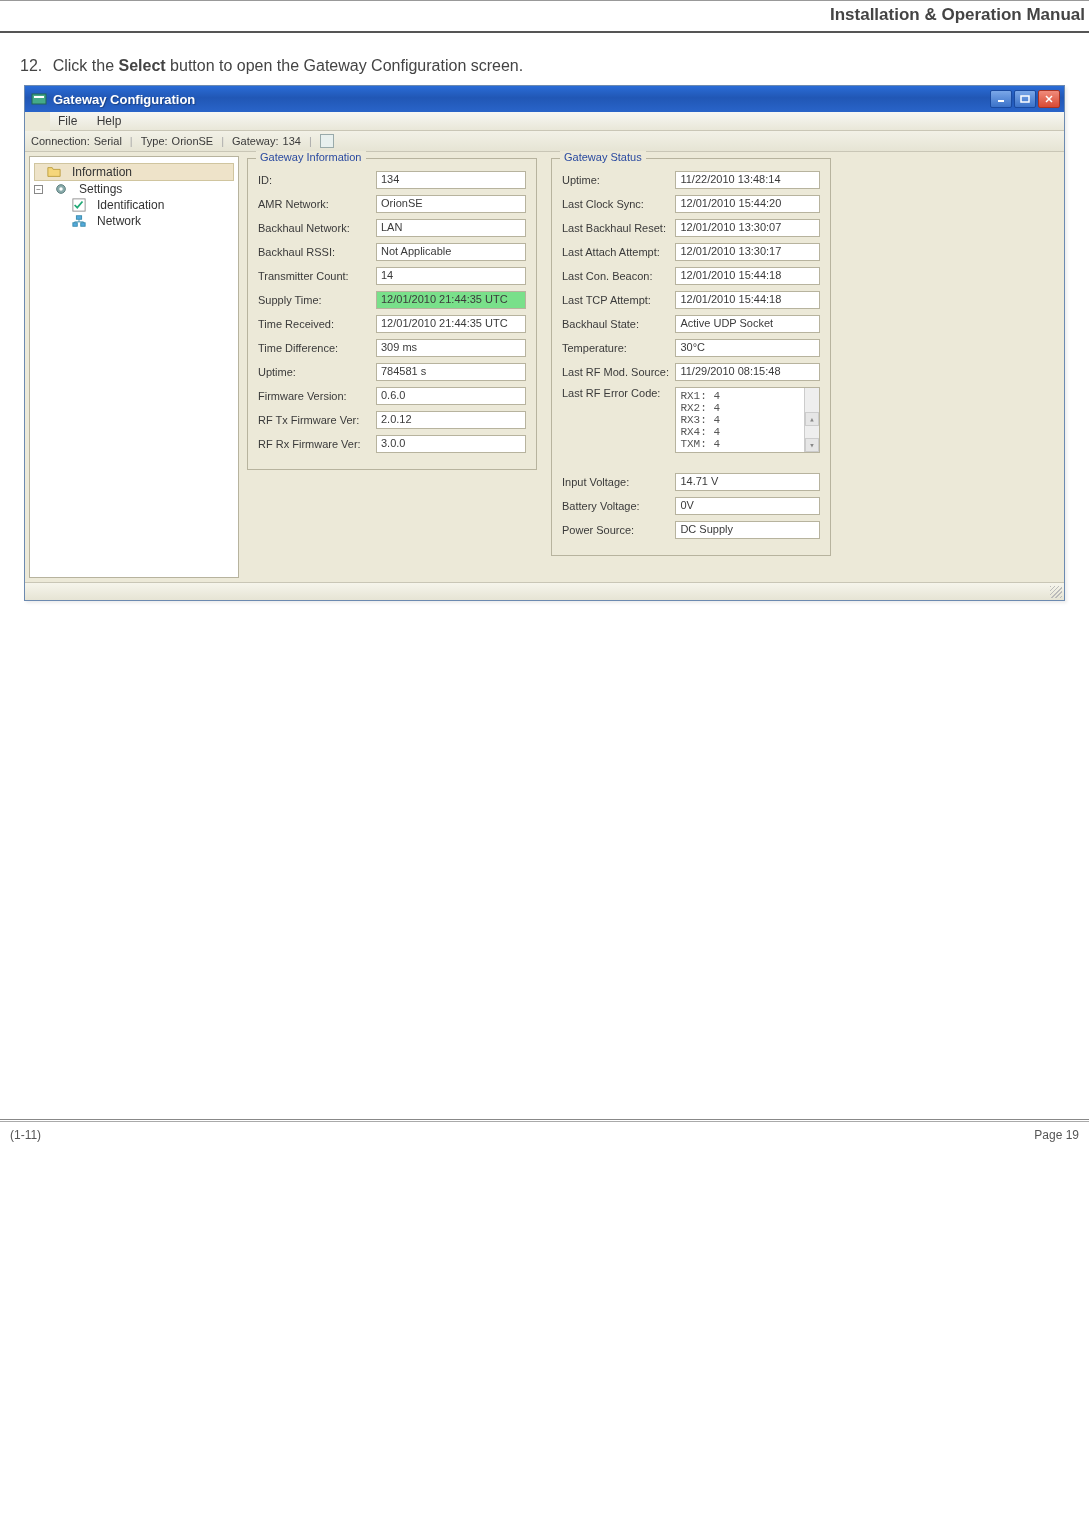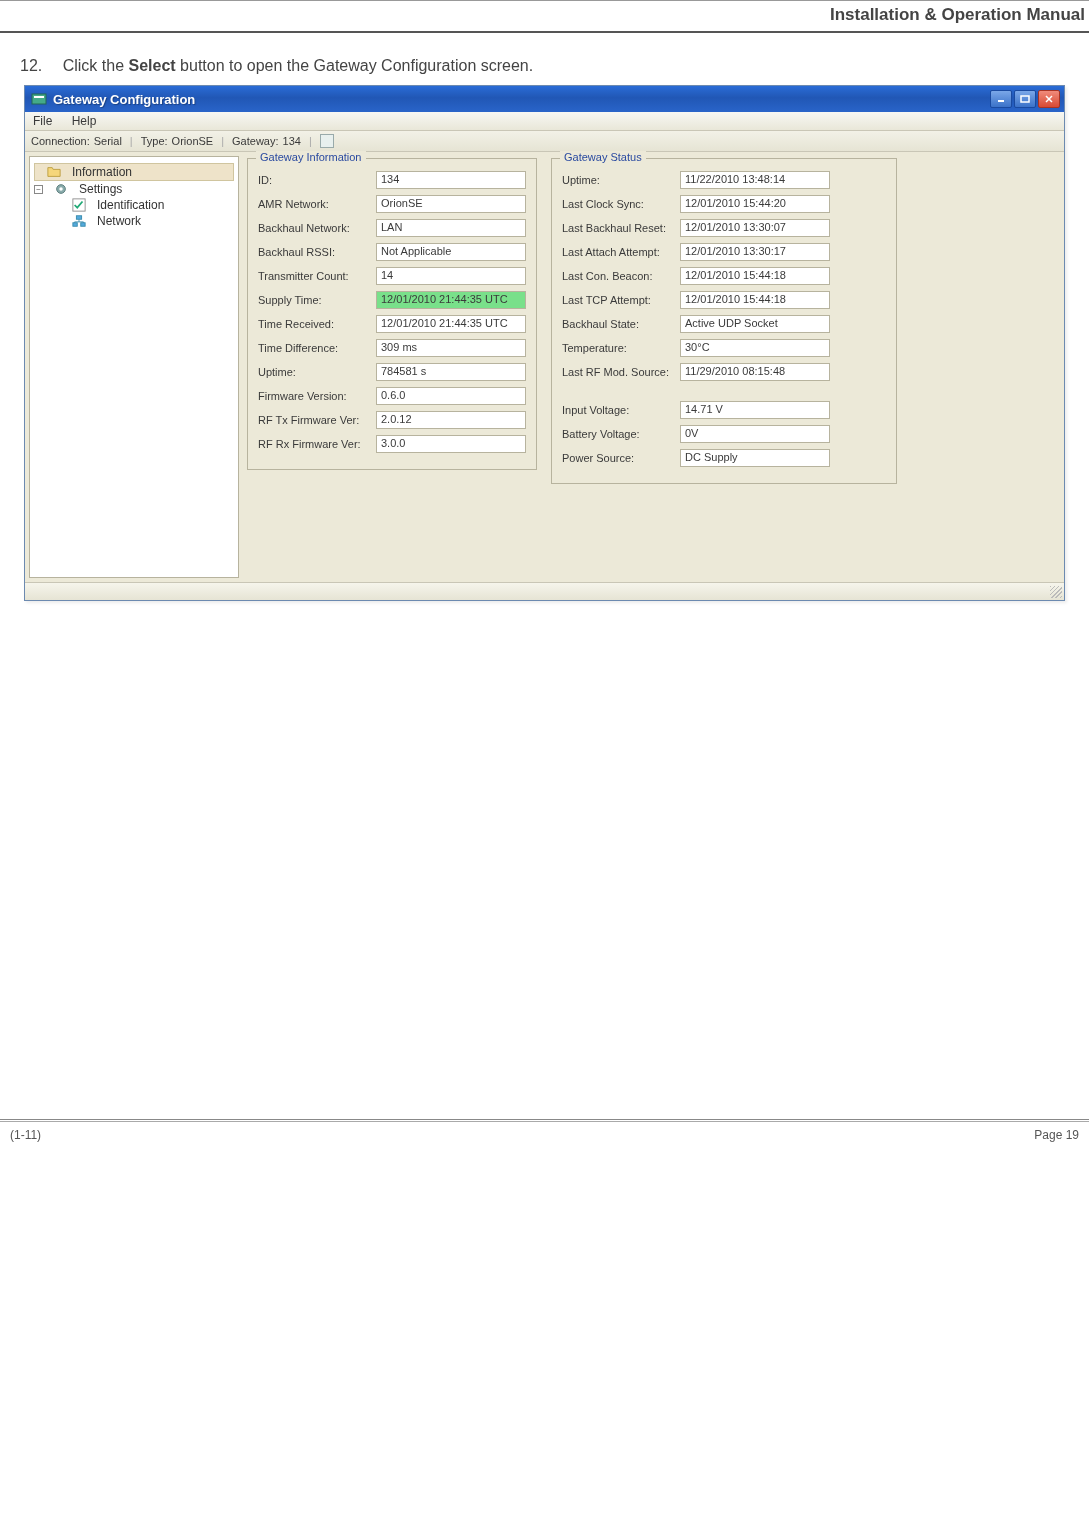--- a/index.html
+++ b/index.html
@@ -19,21 +19,21 @@
     font-weight: 600;
     font-size: 17px;
     color: #444;
   }
   .instruction {
     font-family: "Myriad Pro", "Segoe UI", sans-serif;
     font-size: 16px;
     color: #444;
     margin: 24px 20px 10px 20px;
   }
-  .instruction .num { margin-right: 16px; }
+  .instruction .num { margin-right: 6px; }
   .instruction strong { font-weight: 700; }
   
   .window {
     margin: 0 24px;
     border: 1px solid #6c8ab0;
     box-shadow: 2px 2px 3px rgba(0,0,0,0.08);
     background: #ece9d8;
   }
   .titlebar {
     height: 26px;
@@ -58,20 +58,21 @@
     background: linear-gradient(to bottom,#7aa7e8,#3b72c9);
     border-radius:2px; display:flex; align-items:center; justify-content:center;
     color:#fff; font-size:11px; cursor:pointer;
   }
   .win-btn.close { background: linear-gradient(to bottom,#f08b7b,#d94a33); border-color:#a83424;}
   .menubar {
     background: linear-gradient(to bottom,#f7f7f3,#e9e7d8);
     padding: 2px 8px;
     font-size: 12px;
     border-bottom:1px solid #c9c6b6;
+    margin-left:25px;
   }
   .menubar span { margin-right:16px; color:#3a3a3a; cursor:default;}
   .toolbar {
     background: linear-gradient(to bottom,#f2f1e7,#e6e4d4);
     border-bottom:1px solid #c9c6b6;
     padding: 3px 6px;
     font-size: 11px;
     color:#3a3a3a;
     display:flex; align-items:center; gap:4px;
   }
@@ -302,21 +303,21 @@
         <div class="field-row">
             <span class="lbl">RF Tx Firmware Ver:</span>
             <span class="val">2.0.12</span>
           </div>
         <div class="field-row">
             <span class="lbl">RF Rx Firmware Ver:</span>
             <span class="val">3.0.0</span>
           </div>
       </div>
 
-      <div class="fieldset gs" style="width:346px;">
+      <div class="fieldset gs" style="width:280px;">
         <div class="legend">Gateway Status</div>
         <div class="field-row">
             <span class="lbl">Uptime:</span>
             <span class="val">11/22/2010 13:48:14</span>
           </div>
         <div class="field-row">
             <span class="lbl">Last Clock Sync:</span>
             <span class="val">12/01/2010 15:44:20</span>
           </div>
         <div class="field-row">
@@ -340,20 +341,31 @@
             <span class="val">Active UDP Socket</span>
           </div>
         <div class="field-row">
             <span class="lbl">Temperature:</span>
             <span class="val">30°C</span>
           </div>
         <div class="field-row">
             <span class="lbl">Last RF Mod. Source:</span>
             <span class="val">11/29/2010 08:15:48</span>
           </div>
+        <div class="field-row" style="align-items:flex-start;">
+          <span class="lbl">Last RF Error Code:</span>
+          <span class="textarea-val">RX1: 4
+RX2: 4
+RX3: 4
+RX4: 4
+TXM: 4<span class="textarea-scroll">
+              <span class="arrow">▴</span>
+              <span class="arrow bottom">▾</span>
+            </span></span>
+        </div>
         <div style="height:14px;"></div>
         <div class="field-row">
             <span class="lbl">Input Voltage:</span>
             <span class="val">14.71 V</span>
           </div>
         <div class="field-row">
             <span class="lbl">Battery Voltage:</span>
             <span class="val">0V</span>
           </div>
         <div class="field-row">

